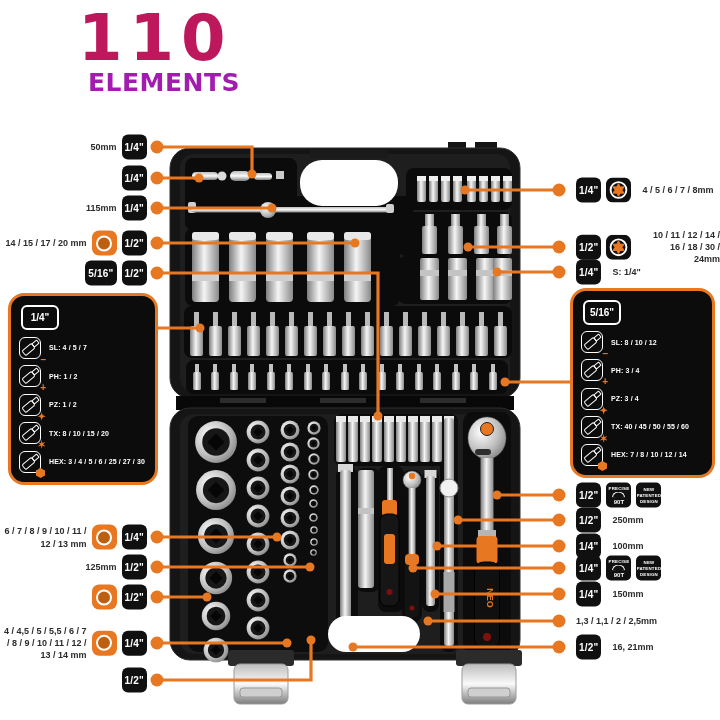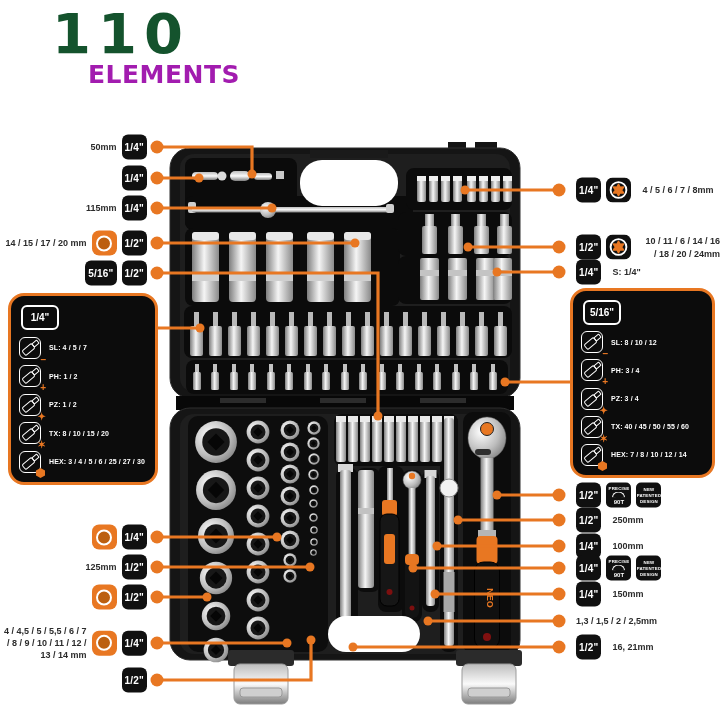--- a/index.html
+++ b/index.html
@@ -1,21 +1,21 @@
 <!DOCTYPE html>
 <html><head>
 <meta charset="utf-8">
 <style>
   html,body{margin:0;padding:0;background:#ffffff;}
   #stage{position:relative;width:720px;height:720px;background:#ffffff;overflow:hidden;
          font-family:"Liberation Sans",sans-serif;}
   
   .hdr{position:absolute;left:52px;top:6px;z-index:7;}
-  .hdr .num{font-family:"DejaVu Sans",sans-serif;font-weight:bold;font-size:56px;line-height:1.0;
-            color:#14532d;letter-spacing:7px;}
+  .hdr .num{font-family:"DejaVu Sans",sans-serif;font-weight:bold;font-size:64px;line-height:1.0;
+            color:#be185d;letter-spacing:7px;margin-left:26px;}
   .hdr .sub{font-family:"DejaVu Sans",sans-serif;font-weight:bold;font-size:25px;color:#a21caf;
             letter-spacing:0.5px;margin-top:-2px;margin-left:36px;}
   
   .co-row{position:absolute;display:flex;align-items:center;gap:5px;transform:translateY(-50%);z-index:6;}
   .co-row.l{right:573px;justify-content:space-between;}
   .co-row.r{left:576px;}
   .co-label{font-size:9px;font-weight:bold;color:#2b2b2b;line-height:1.35;}
   .co-row.l .co-label{text-align:right;}
   .co-row.r .co-label{text-align:right;margin-left:6px;}
   .w96{max-width:96px;}  .w132{max-width:132px;}  .w90{max-width:90px;margin-left:6px;}
@@ -432,20 +432,21 @@
     <span class="icon-hex">
         <span class="ring"></span>
       </span>
     <span class="badge">1/2"</span>
   </div>
   <div class="co-row l" style="top:273px">
     <span class="badge">5/16"</span>
     <span class="badge">1/2"</span>
   </div>
   <div class="co-row l" style="top:537px">
+    <span class="co-label w96">6 / 7 / 8 / 9 / 10 / 11 / 12 / 13 mm</span>
     <span class="icon-hex">
         <span class="ring"></span>
       </span>
     <span class="badge">1/4"</span>
   </div>
   <div class="co-row l" style="top:567px">
     <span class="co-label">125mm</span>
     <span class="badge">1/2"</span>
   </div>
   <div class="co-row l" style="top:597px">
@@ -478,21 +479,21 @@
   </div>
   <div class="co-row r" style="top:247px">
     <span class="badge">1/2"</span>
     <span class="icon-torx">
       <svg width="25" height="25" viewBox="0 0 26 26">
           <rect width="26" height="26" rx="7" fill="#101010"></rect>
           <circle cx="13" cy="13" r="8.2" fill="none" stroke="#fff" stroke-width="2"></circle>
           <polygon points="13,7 14.6,10.23 18.2,10 16.2,13 18.2,16 14.6,15.77 13,19 11.4,15.77 7.8,16 9.8,13 7.8,10 11.4,10.23" fill="#E87722" stroke="#E87722" stroke-width="1.6" stroke-linejoin="round"></polygon>
         </svg>
     </span>
-    <span class="co-label w90">10 / 11 / 6 / 14 / 16 / 18 / 20 / 24mm</span>
+    <span class="co-label w90">10 / 11 / 12 / 14 / 16 / 18 / 30 / 24mm</span>
   </div>
   <div class="co-row r" style="top:272px">
     <span class="badge">1/4"</span>
     <span class="co-label">S: 1/4"</span>
   </div>
   <div class="co-row r" style="top:495px">
     <span class="badge">1/2"</span>
     <span class="mini">
       <span class="a">PRECISE</span>
       <span class="arc"></span>
@@ -523,21 +524,21 @@
       <span class="a">NEW</span>
       <span class="a">PATENTED</span>
       <span class="a">DESIGN</span>
     </span>
   </div>
   <div class="co-row r" style="top:594px">
     <span class="badge">1/4"</span>
     <span class="co-label">150mm</span>
   </div>
   <div class="co-row r" style="top:621px">
-    <span class="co-label" style="margin-left:0">1,3 / 1,5 / 2 / 2,5mm</span>
+    <span class="co-label" style="margin-left:0">1,3 / 1,1 / 2 / 2,5mm</span>
   </div>
   <div class="co-row r" style="top:647px">
     <span class="badge">1/2"</span>
     <span class="co-label">16, 21mm</span>
   </div>
 
   <div class="panel" id="panelL">
     <span class="pbadge">1/4"</span>
     <div class="prow">
       <span class="bit-icon">

